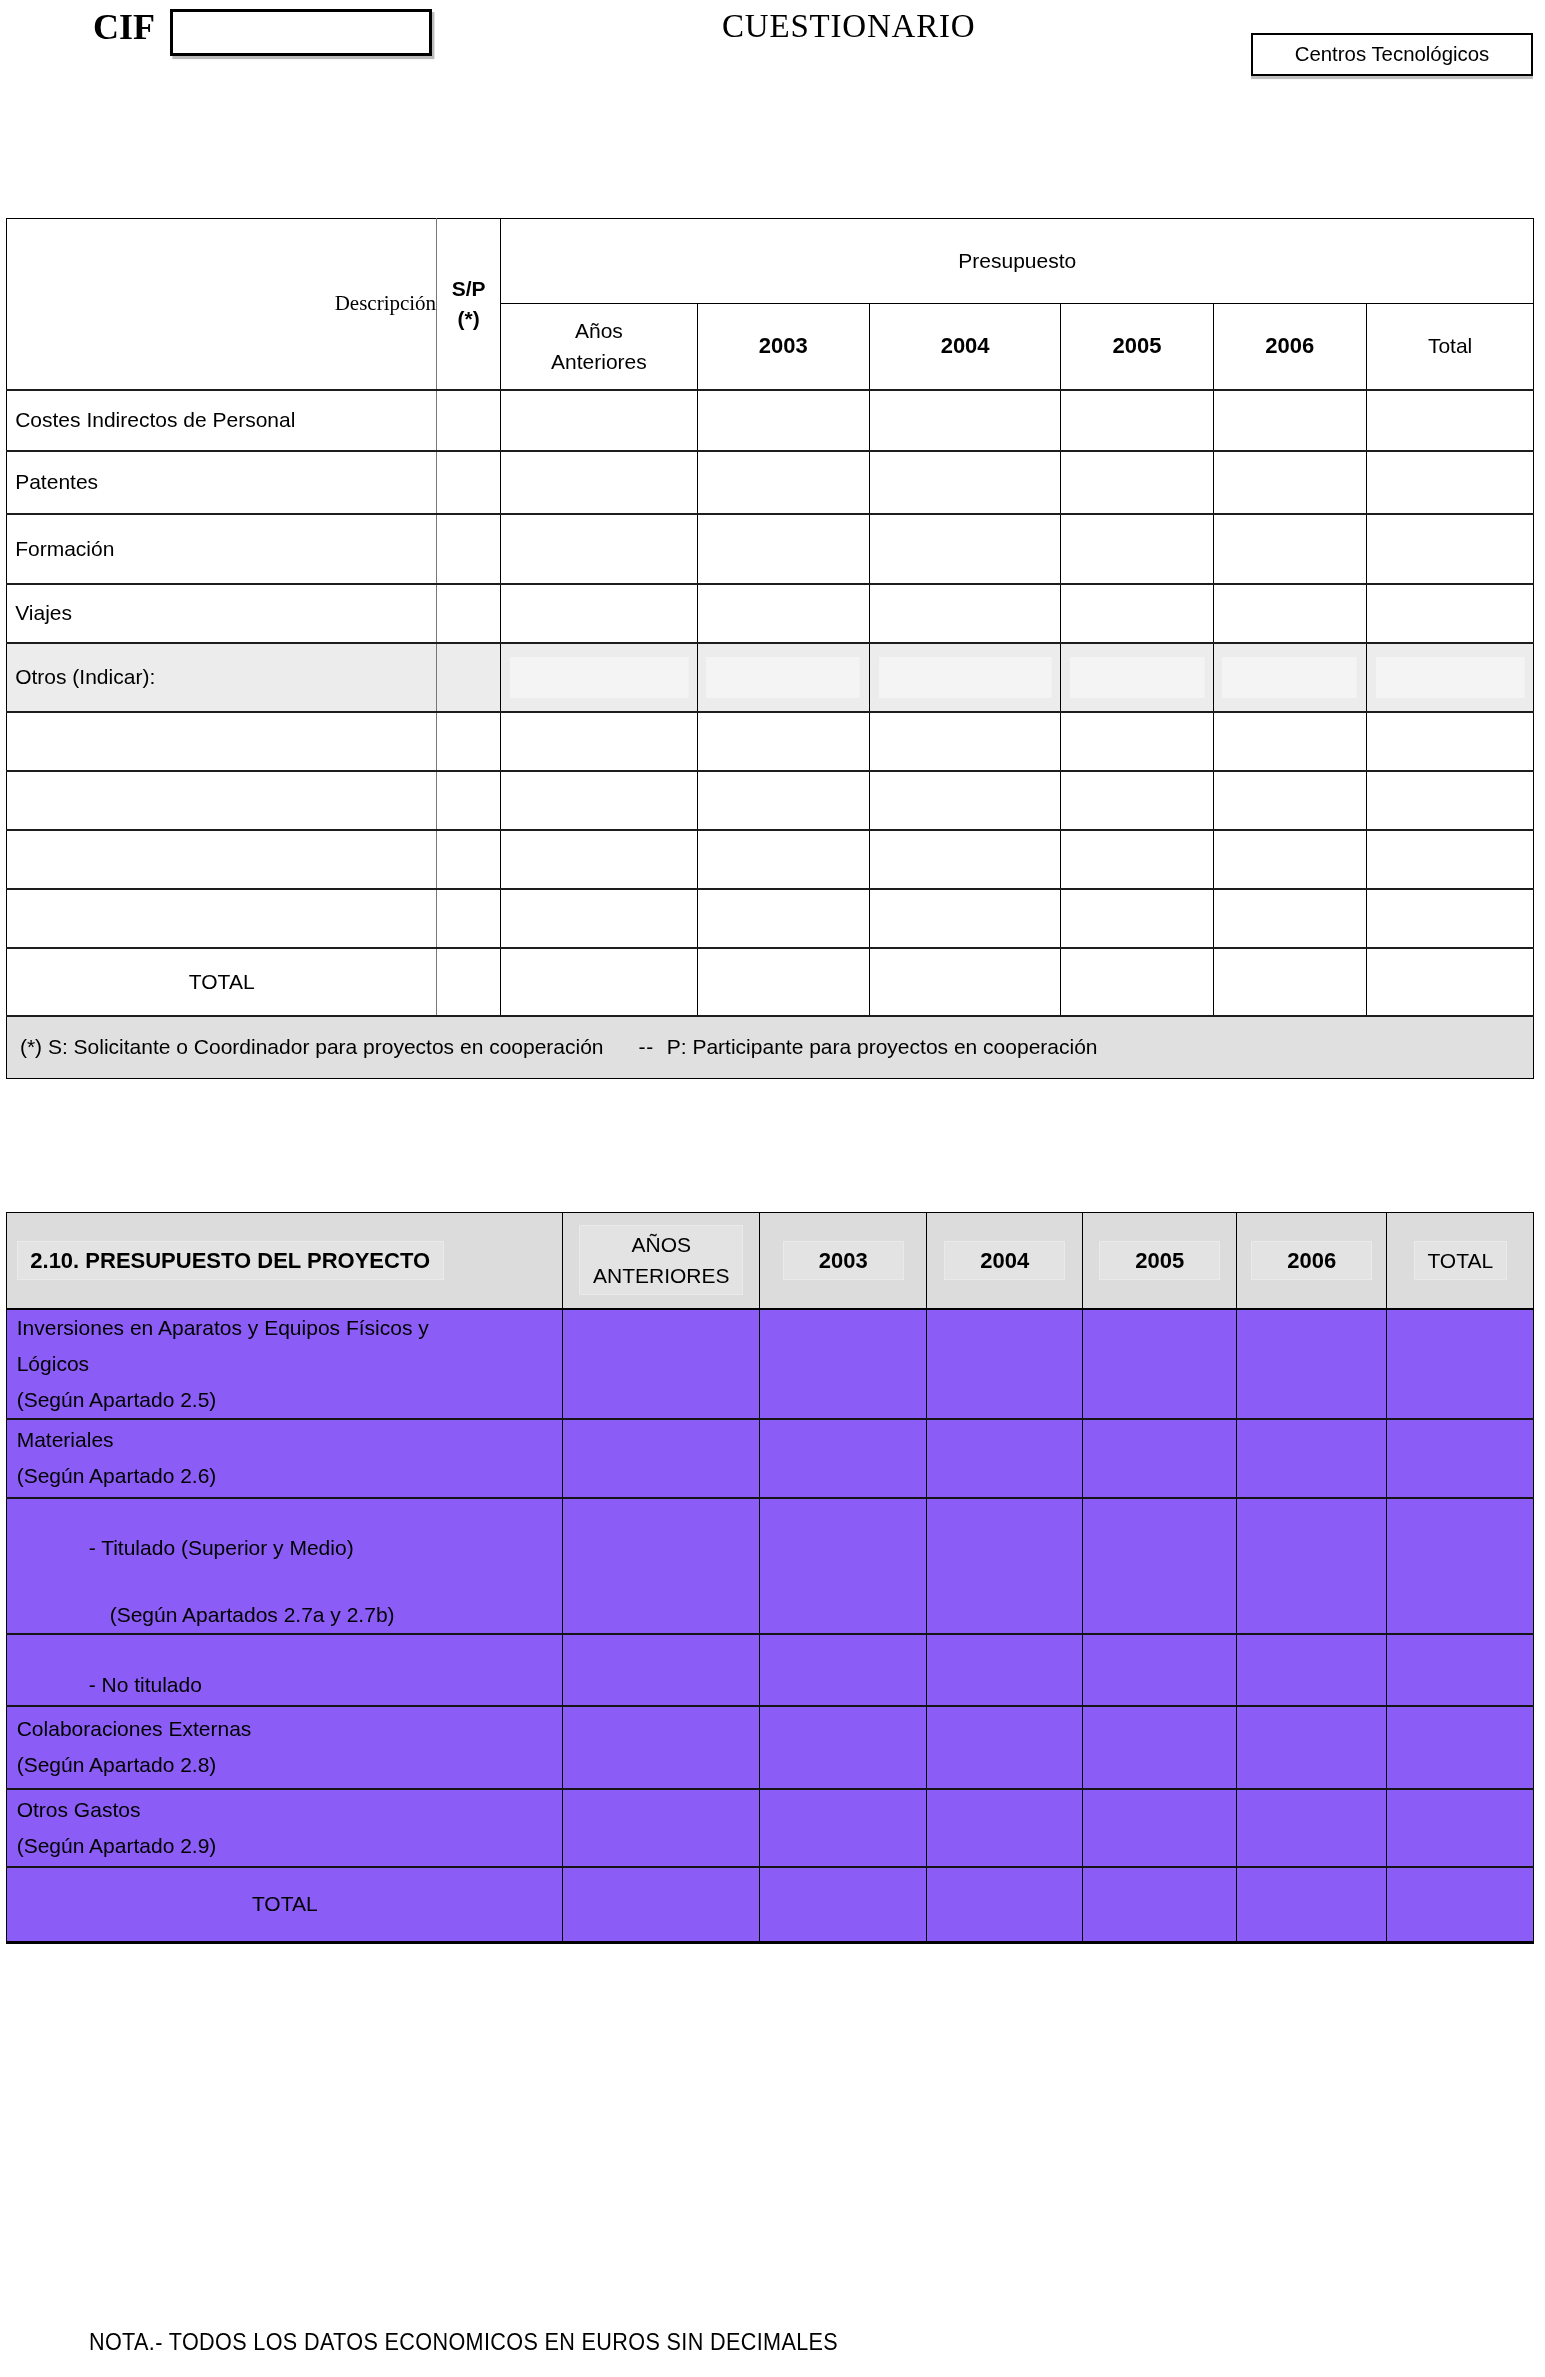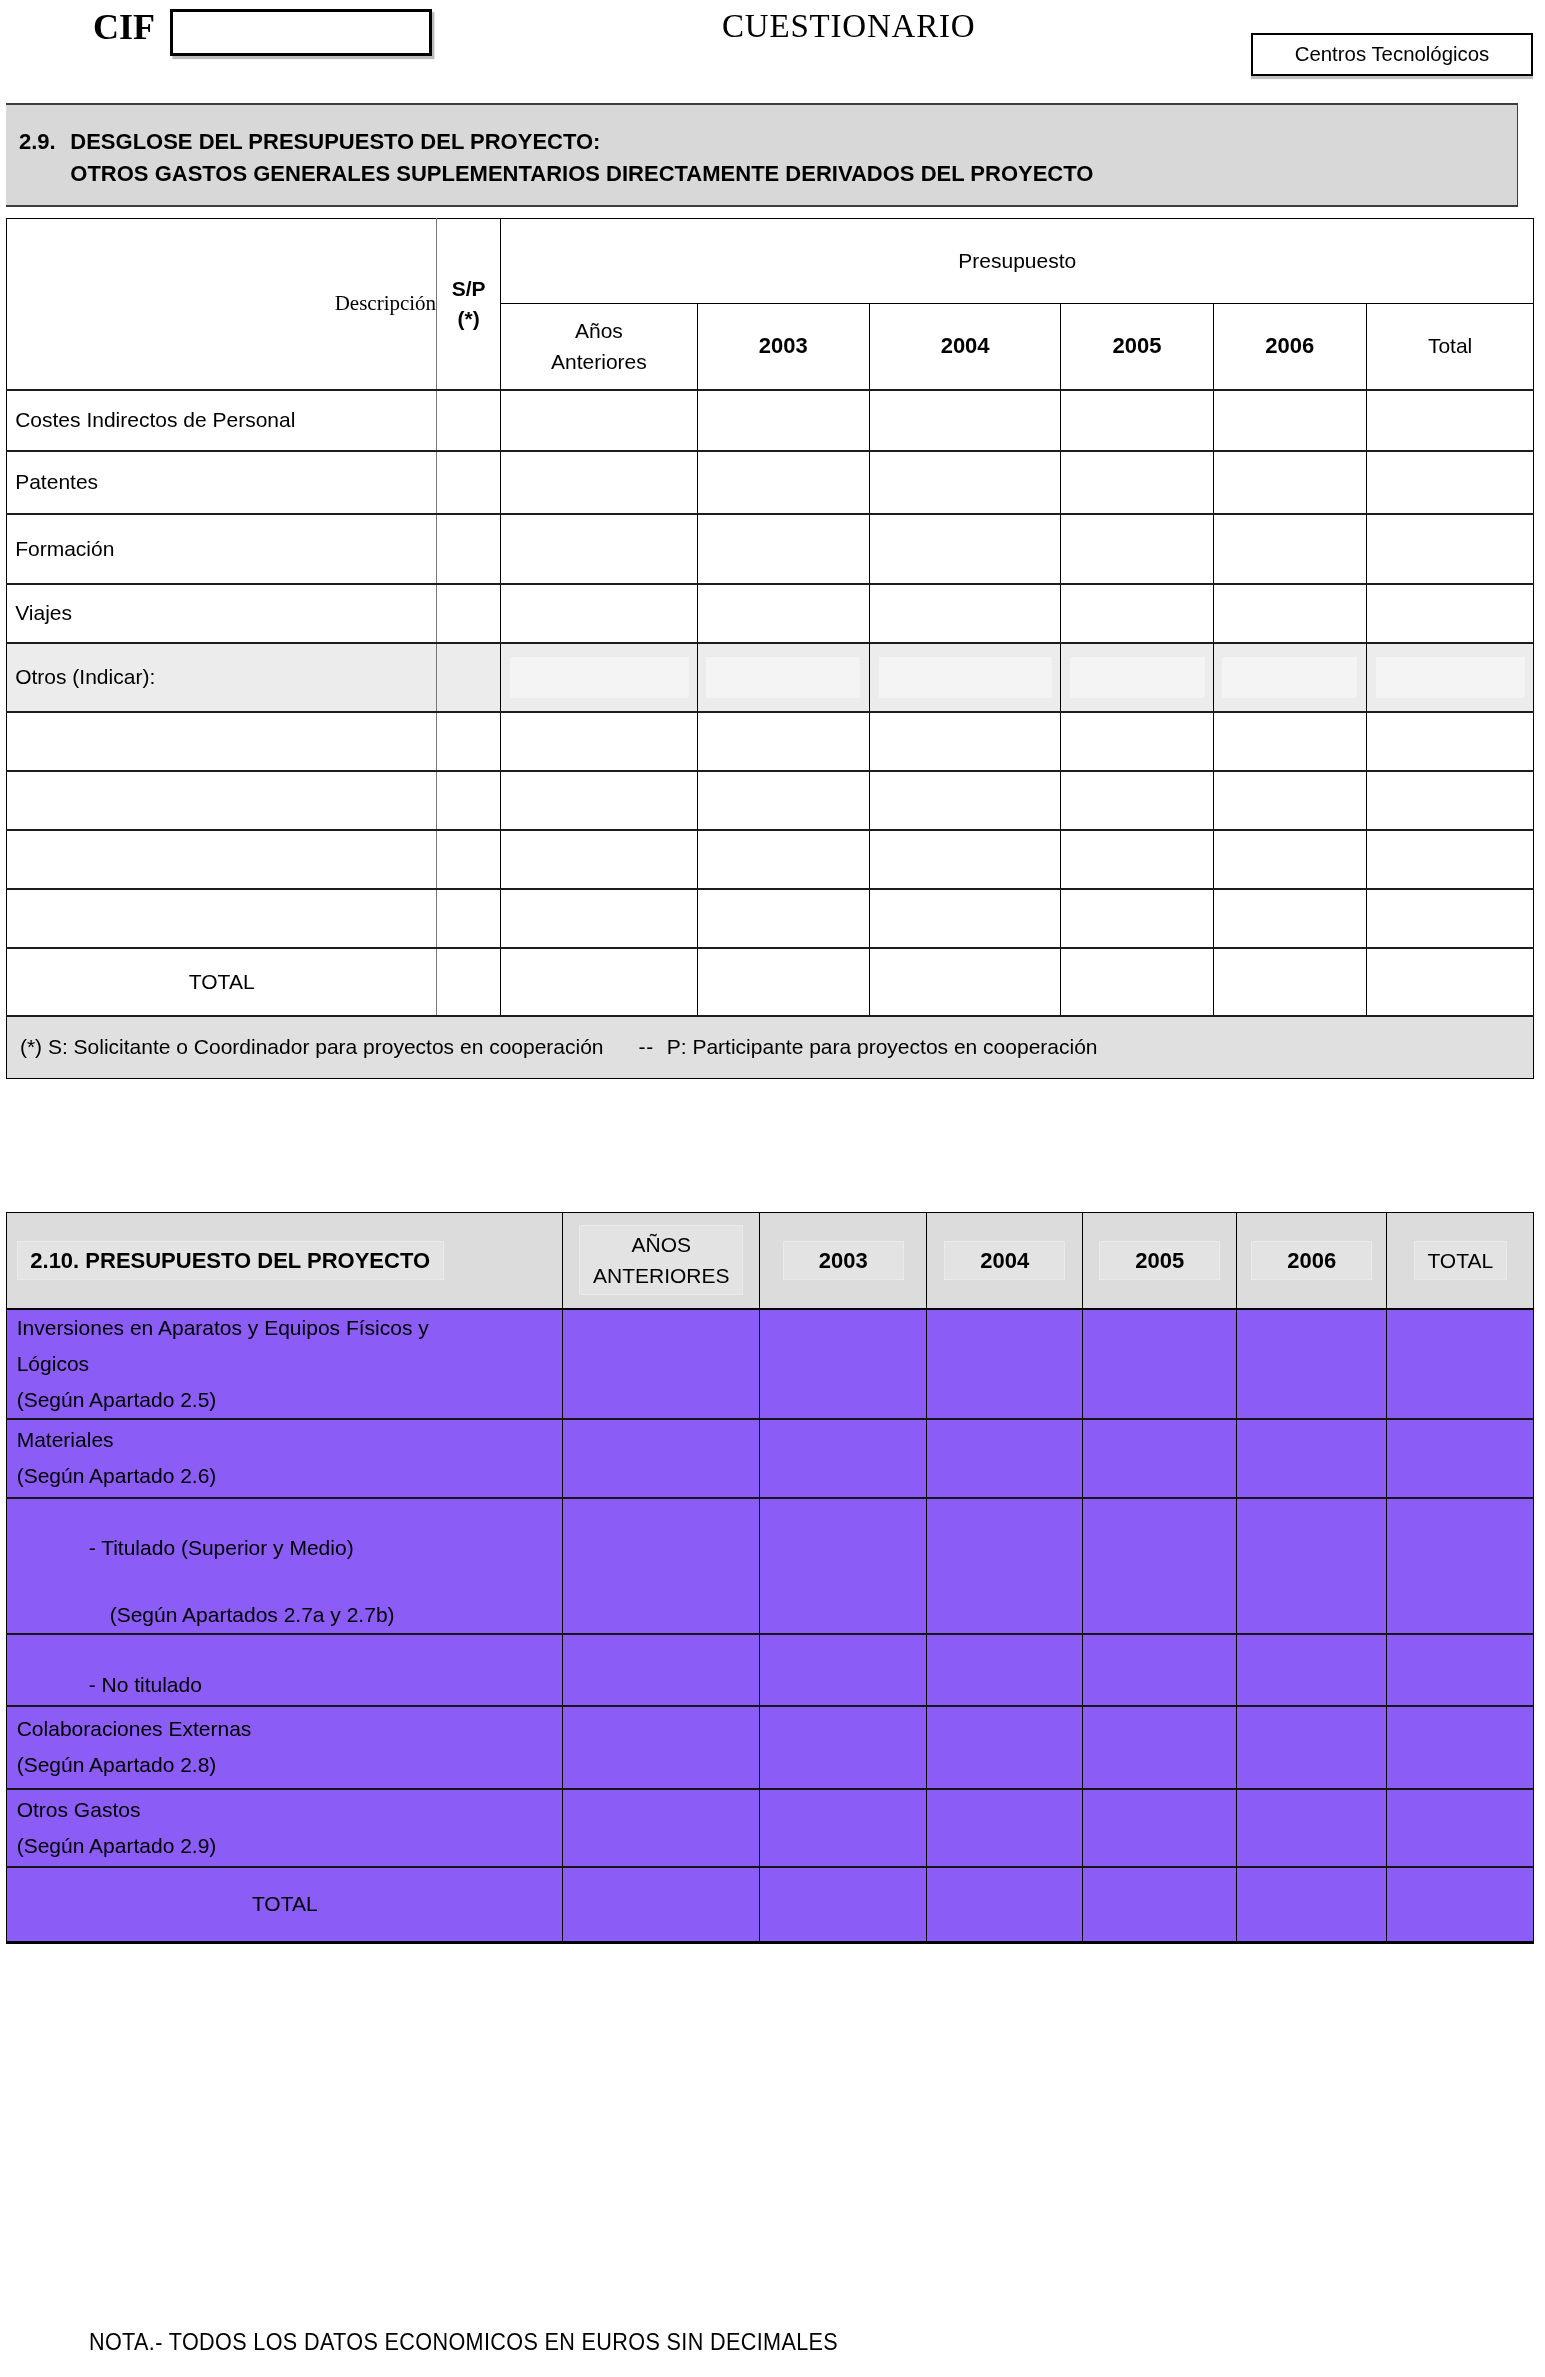--- a/index.html
+++ b/index.html
@@ -92,25 +92,20 @@
 
 <div id="page">
 
   <div class="cif-label">CIF</div>
   <div class="cif-box"></div>
   <div class="doc-title">CUESTIONARIO</div>
   <div class="badge-box">
     <span>Centros Tecnológicos</span>
   </div>
 
-  <div class="band29">
-    <span class="num">2.9.</span>
-    <span class="l1">DESGLOSE DEL PRESUPUESTO DEL PROYECTO:</span>
-    <span class="l2">OTROS GASTOS GENERALES SUPLEMENTARIOS DIRECTAMENTE DERIVADOS DEL PROYECTO</span>
-  </div>
 
   <table class="t t29">
     <colgroup>
       <col style="width:429px">
         <col style="width:64px">
         <col style="width:196px">
         <col style="width:172px">
       <col style="width:191px">
         <col style="width:152px">
         <col style="width:153px">

